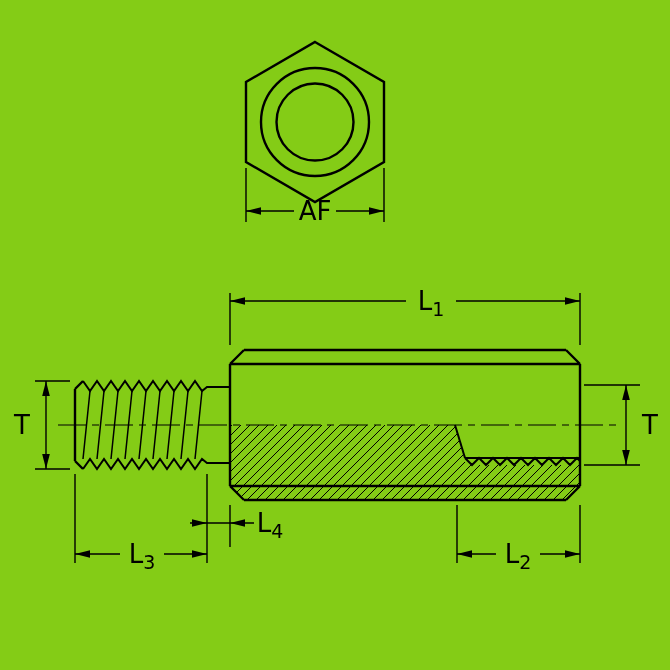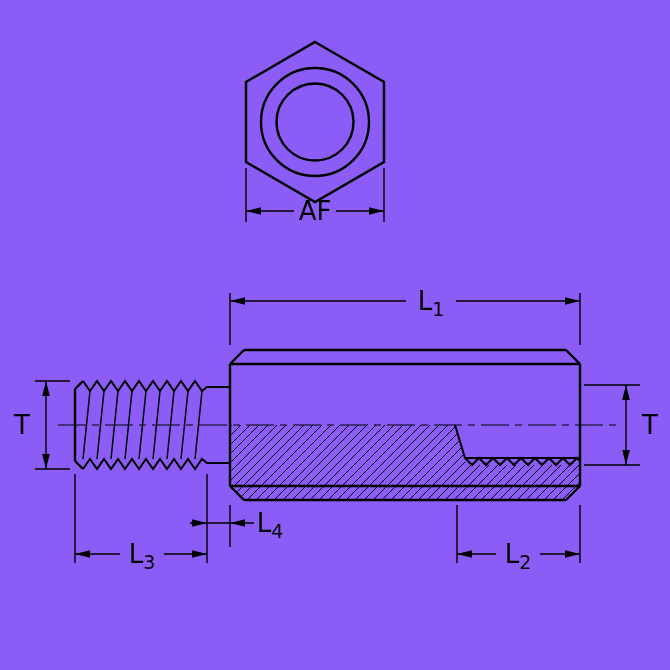--- a/index.html
+++ b/index.html
@@ -1,16 +1,16 @@
 <!DOCTYPE html>
 <html><head>
 <meta charset="utf-8">
 <style>
   html,body{margin:0;padding:0;background:#ffffff;}
-  .canvas{position:relative;width:670px;height:670px;background:#8b5cf6;overflow:hidden;}
+  .canvas{position:relative;width:670px;height:670px;background:#84cc16;overflow:hidden;}
   svg{display:block;}
   .part{stroke:#000;stroke-width:2.4;fill:none;stroke-linejoin:miter;stroke-linecap:butt;}
   .thread{stroke:#000;stroke-width:2;fill:none;}
   .flank{stroke:#000;stroke-width:1.5;fill:none;}
   .dim{stroke:#000;stroke-width:1.4;fill:none;}
   .cl{stroke:#000;stroke-width:1.1;fill:none;stroke-dasharray:28 6 7 6;}
   .arrow{fill:#000;stroke:none;}
   .lbl{font-family:"DejaVu Sans","Liberation Sans",sans-serif;font-size:26px;fill:#000;}
   .sub{font-size:19px;}
 </style>

